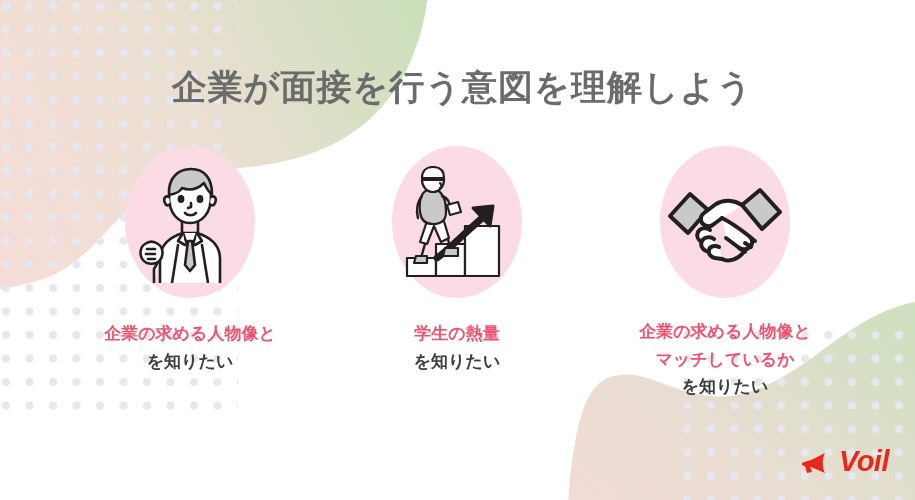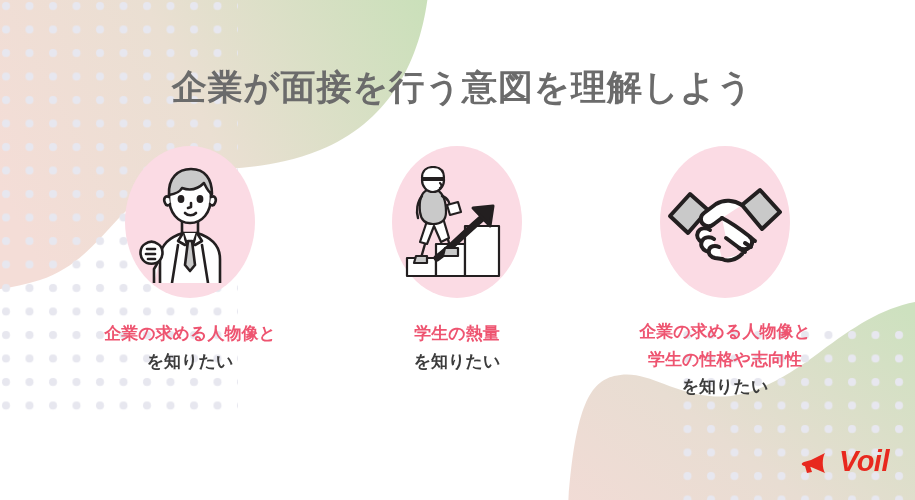--- a/index.html
+++ b/index.html
@@ -234,21 +234,21 @@
             <path d="M84 57 L89 61"></path>
             <path d="M79 63 L85 67"></path>
             <path d="M73 68 L79 72"></path>
 
             <path d="M56 79 C62 82 70 80 76 74" fill="#ffffff"></path>
           </g>
         </svg>
       </div>
       <div class="caption">
         <div class="cap-line cap-accent">企業の求める人物像と</div>
-        <div class="cap-line cap-accent">学生の性格や志向性</div>
+        <div class="cap-line cap-accent">マッチしているか</div>
         <div class="cap-line cap-tail">を知りたい</div>
       </div>
     </div>
 
   </div>
 
   <div class="logo">
     <svg width="26" height="24" viewBox="0 0 26 24" xmlns="http://www.w3.org/2000/svg">
       <path d="M25 3 L11 10 L11 17 L25 23 C22 18 22 8 25 3 Z" fill="#e8281e"></path>
       <path d="M11 10 L4 12 C1 13 1 15 4 16 L11 17 Z" fill="#e8281e"></path>

